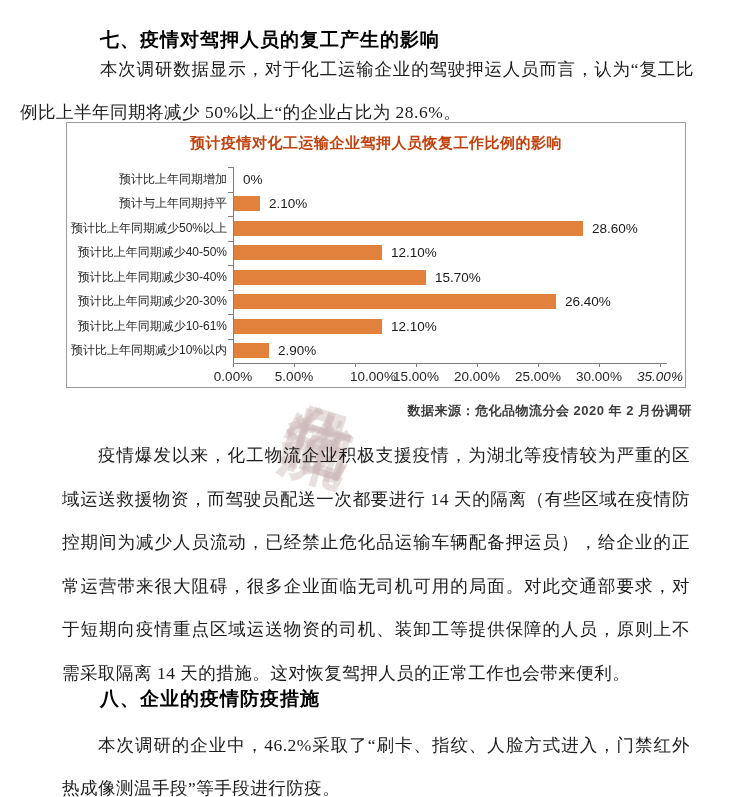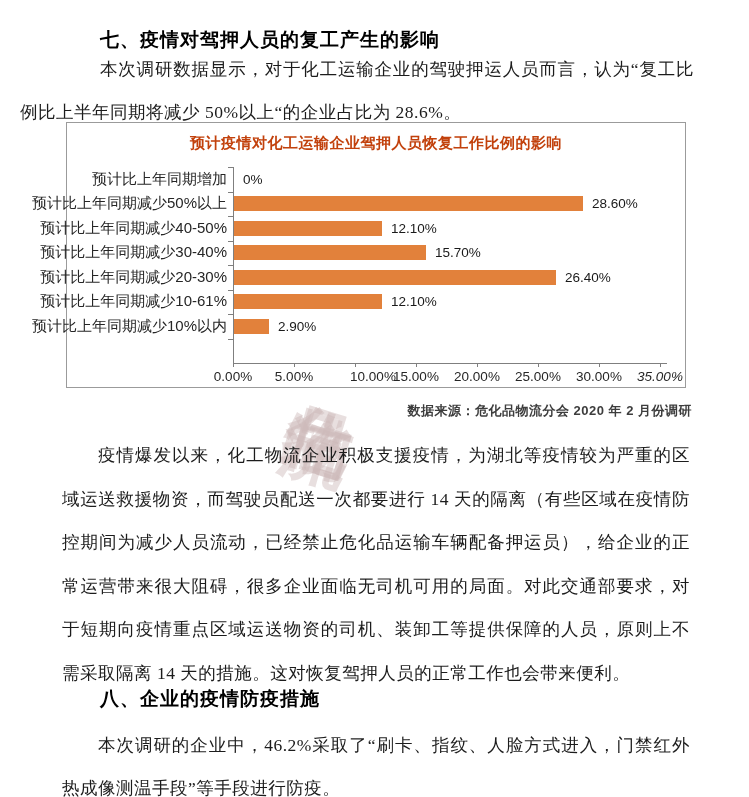--- a/index.html
+++ b/index.html
@@ -42,21 +42,21 @@
   }
   .chart-title {
     position:absolute; top:11px; left:0; right:0; text-align:center;
     font-size:15px; font-weight:700; color:#c2410c; letter-spacing:0.5px;
   }
   .chart-rows { position:absolute; top:44px; left:0; width:100%; }
   .chart-row { position:relative; height:24.5px; }
   .chart-cat {
     position:absolute; left:0; top:0; width:160px; height:24.5px;
     display:flex; align-items:center; justify-content:flex-end;
-    font-size:15px; color:#262626; white-space:nowrap;
+    font-size:12px; color:#262626; white-space:nowrap;
   }
   .chart-bar {
     position:absolute; left:167px; top:4.5px; height:15px;
   }
   .chart-val {
     position:absolute; top:0; height:24.5px; display:flex; align-items:center;
     font-size:13.5px; color:#1a1a1a; white-space:nowrap;
   }
   .axis-y { position:absolute; left:166px; top:44px; width:1px; height:196px; background:#7f7f7f; }
   .axis-x { position:absolute; left:166px; top:240px; width:434px; height:1px; background:#7f7f7f; }
@@ -85,20 +85,25 @@
   <div id="para1" class="para">本次调研数据显示，对于化工运输企业的驾驶押运人员而言，认为“复工比例比上半年同期将减少 50%以上“的企业占比为 28.6%。</div>
 
   <div class="chart-box">
     <div class="chart-title">预计疫情对化工运输企业驾押人员恢复工作比例的影响</div>
     <div class="axis-y"></div>
     <div class="axis-x"></div>
     <div class="chart-rows" id="chart-rows">
         <div class="chart-row">
           <div class="chart-cat">预计比上年同期增加</div>
           <div class="chart-val" style="left: 176px;">0%</div>
+        </div>
+        <div class="chart-row">
+          <div class="chart-cat">预计与上年同期持平</div>
+          <div class="chart-bar" style="width: 26px; background: rgb(226, 129, 59);"></div>
+          <div class="chart-val" style="left: 202px;">2.10%</div>
         </div>
         <div class="chart-row">
           <div class="chart-cat">预计比上年同期减少50%以上</div>
           <div class="chart-bar" style="width: 349px; background: rgb(226, 129, 59);"></div>
           <div class="chart-val" style="left: 525px;">28.60%</div>
         </div>
         <div class="chart-row">
           <div class="chart-cat">预计比上年同期减少40-50%</div>
           <div class="chart-bar" style="width: 148px; background: rgb(226, 129, 59);"></div>
           <div class="chart-val" style="left: 324px;">12.10%</div>

